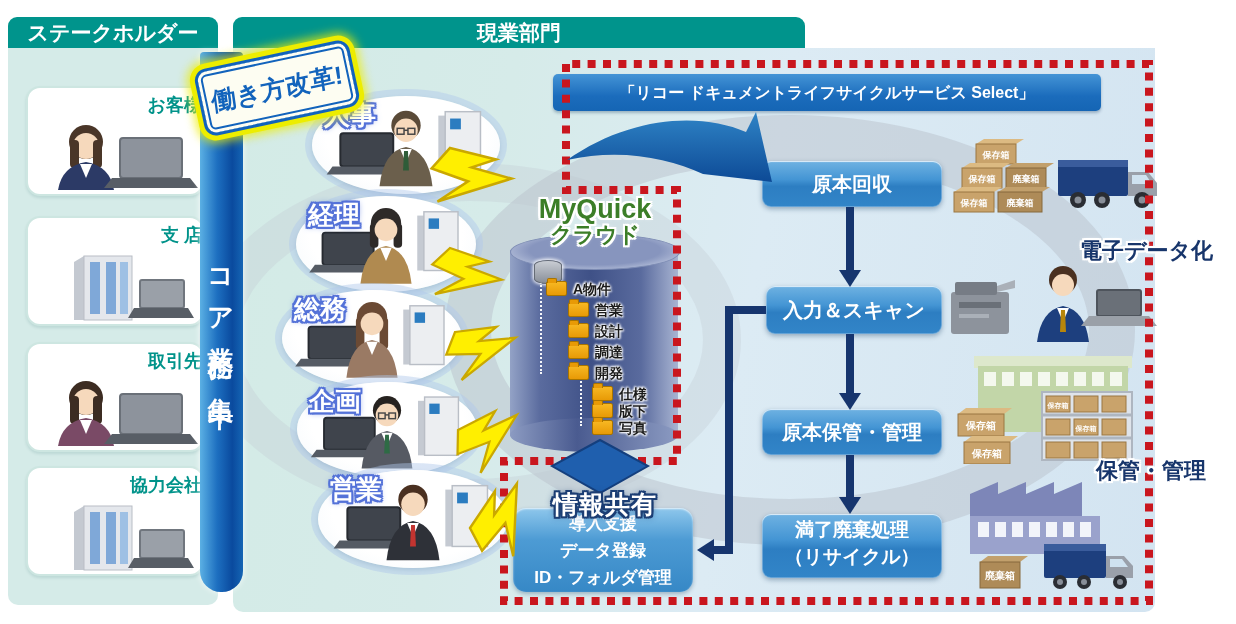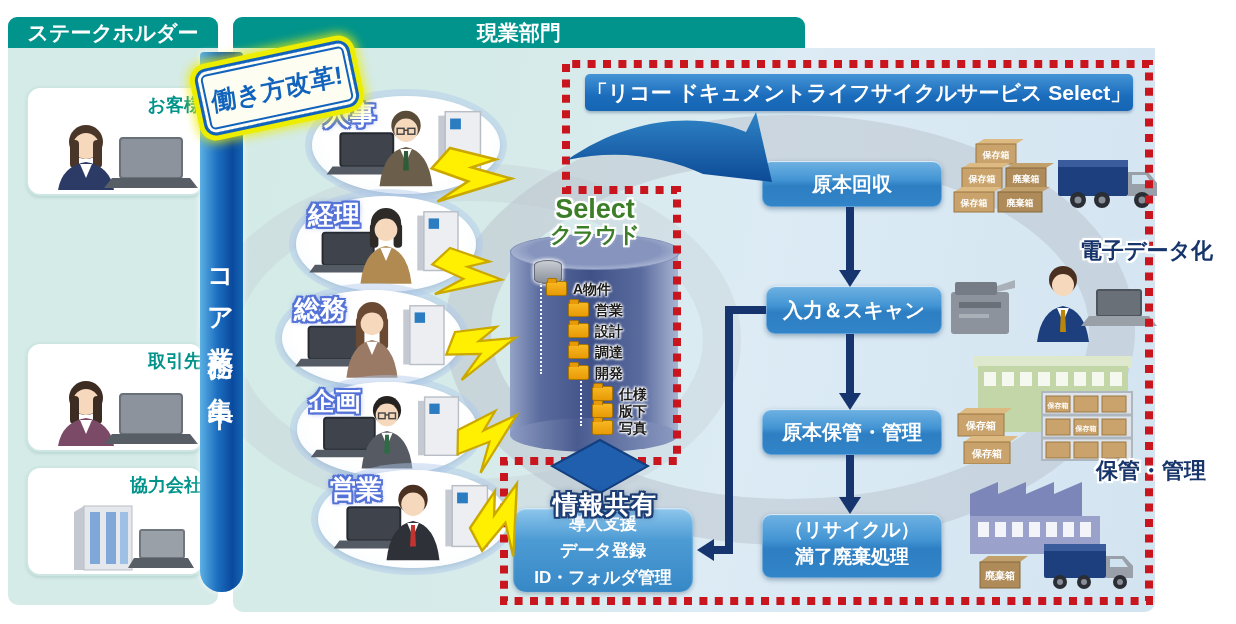--- a/index.html
+++ b/index.html
@@ -53,20 +53,32 @@
       <circle cx="58" cy="22" r="17" fill="#4a3628"></circle>
         <circle cx="58" cy="26" r="13" fill="#f6d9bc"></circle>
       <rect x="42" y="20" width="9" height="28" rx="4" fill="#4a3628"></rect>
         <rect x="65" y="20" width="9" height="28" rx="4" fill="#4a3628"></rect>
       <path d="M30 70 Q34 46 58 42 Q82 46 86 70 Z" fill="#2c3a66"></path>
         <polygon points="52,44 64,44 58,58" fill="#fff"></polygon>
       <rect x="92" y="18" width="62" height="40" rx="3" fill="#8d939c" stroke="#6a7078" stroke-width="2"></rect>
       <polygon points="84,58 162,58 170,68 76,68" fill="#585e66"></polygon>
     </svg>
   </div>
+  <div class="abs card" style="left:26px;top:216px;width:174px;height:106px;">
+    <div class="card-label">支 店</div>
+    <svg class="card-art" width="174" height="72" viewBox="0 0 174 72">
+      <polygon points="46,12 56,6 56,70 46,70" fill="#c4c9d1"></polygon>
+      <rect x="56" y="6" width="48" height="64" fill="#e4e7ec" stroke="#b9bec6" stroke-width="1"></rect>
+      <rect x="62" y="12" width="10" height="52" fill="#7fa8d8"></rect>
+        <rect x="78" y="12" width="10" height="52" fill="#7fa8d8"></rect>
+        <rect x="92" y="12" width="8" height="52" fill="#9ec0e4"></rect>
+      <rect x="112" y="30" width="44" height="28" rx="2" fill="#9aa0a8" stroke="#70767e" stroke-width="2"></rect>
+      <polygon points="106,58 160,58 166,68 100,68" fill="#585e66"></polygon>
+    </svg>
+  </div>
   <div class="abs card" style="left:26px;top:342px;width:174px;height:106px;">
     <div class="card-label">取引先</div>
     <svg class="card-art" width="174" height="72" viewBox="0 0 174 72">
       <circle cx="58" cy="22" r="17" fill="#3c2c22"></circle>
         <circle cx="58" cy="26" r="13" fill="#f6d9bc"></circle>
       <rect x="42" y="20" width="9" height="28" rx="4" fill="#3c2c22"></rect>
         <rect x="65" y="20" width="9" height="28" rx="4" fill="#3c2c22"></rect>
       <path d="M30 70 Q34 46 58 42 Q82 46 86 70 Z" fill="#7a4a66"></path>
         <polygon points="52,44 64,44 58,58" fill="#fff"></polygon>
       <rect x="92" y="18" width="62" height="40" rx="3" fill="#8d939c" stroke="#6a7078" stroke-width="2"></rect>
@@ -169,21 +181,21 @@
       <path d="M68 92 Q72 56 95 52 Q118 56 122 92 Z" fill="#2e3138"></path>
         <polygon points="89,54 101,54 95,68" fill="#fff"></polygon>
         <polygon points="93,56 97,56 98,78 92,78" fill="#c23430"></polygon>
       <rect x="128" y="20" width="7" height="58" fill="#c5cad2"></rect>
         <rect x="135" y="16" width="36" height="62" fill="#eceef1" stroke="#b9bec6" stroke-width="1.5"></rect>
         <rect x="140" y="23" width="11" height="11" fill="#2b7cc0"></rect>
     </svg>
   </div>
 
   <div class="abs" style="left:515px;top:196px;width:160px;text-align:center;z-index:7;">
-    <div class="outline-w" style="font-size:27px;font-weight:bold;color:#3c7e28;line-height:1.0;">Select</div>
+    <div class="outline-w" style="font-size:27px;font-weight:bold;color:#3c7e28;line-height:1.0;">MyQuick</div>
     <div class="outline-w" style="font-size:22px;font-weight:bold;color:#3c7e28;line-height:1.1;">クラウド</div>
   </div>
   <div class="abs" style="left:510px;top:250px;width:168px;height:186px;z-index:3;background:linear-gradient(90deg,#93a2c6 0%,#5a6b9e 18%,#3f5187 48%,#5a6b9e 78%,#a8b4d2 100%);">
     <div class="abs" style="left:0;top:-16px;width:168px;height:34px;border-radius:50%;background:radial-gradient(ellipse at 50% 45%,#8795be 55%,#c9d2e6 90%,#aeb9d6 100%);border:1px solid #7d8cb4;"></div>
     <div class="abs" style="left:0;bottom:-16px;width:168px;height:34px;border-radius:50%;background:linear-gradient(90deg,#8c9bc2 0%,#4a5b90 40%,#8c9bc2 100%);"></div>
 
     <div class="abs" style="left:24px;top:10px;width:26px;height:22px;z-index:2;background:linear-gradient(180deg,#c9cdd4,#888e98);border-radius:50%/22%;box-shadow:0 0 4px #fff,0 0 4px #fff;border:1px solid #666c76;"></div>
 
     <div class="dotline" style="left:30px;top:32px;height:92px;"></div>
     <div class="dotline" style="left:70px;top:124px;height:52px;"></div>
@@ -191,30 +203,30 @@
     <div class="tree-row" style="left:36px;top:30px;"><span class="folder"></span><span class="tree-label">A物件</span></div>
     <div class="tree-row" style="left:58px;top:51px;"><span class="folder"></span><span class="tree-label">営業</span></div>
     <div class="tree-row" style="left:58px;top:72px;"><span class="folder"></span><span class="tree-label">設計</span></div>
     <div class="tree-row" style="left:58px;top:93px;"><span class="folder"></span><span class="tree-label">調達</span></div>
     <div class="tree-row" style="left:58px;top:114px;"><span class="folder"></span><span class="tree-label">開発</span></div>
     <div class="tree-row" style="left:82px;top:135px;"><span class="folder"></span><span class="tree-label">仕様</span></div>
     <div class="tree-row" style="left:82px;top:152px;"><span class="folder"></span><span class="tree-label">版下</span></div>
     <div class="tree-row" style="left:82px;top:169px;"><span class="folder"></span><span class="tree-label">写真</span></div>
   </div>
 
-  <div class="abs" style="left:585px;top:74px;width:548px;height:37px;z-index:4;border-radius:5px;background:linear-gradient(180deg,#4494d6 0%,#1b6cbc 60%,#1565b4 100%);box-shadow:0 2px 3px rgba(10,50,90,.3);color:#fff;font-size:21px;font-weight:bold;text-align:center;line-height:37px;">
+  <div class="abs" style="left:553px;top:74px;width:548px;height:37px;z-index:4;border-radius:5px;background:linear-gradient(180deg,#4494d6 0%,#1b6cbc 60%,#1565b4 100%);box-shadow:0 2px 3px rgba(10,50,90,.3);color:#fff;font-size:16px;font-weight:bold;text-align:center;line-height:37px;">
     <span>「リコー ドキュメントライフサイクルサービス Select」</span>
   </div>
 
   <div class="abs flow-btn" style="left:762px;top:161px;width:180px;height:46px;font-size:20px;line-height:46px;"><span>原本回収</span></div>
   <div class="abs flow-btn" style="left:766px;top:286px;width:176px;height:48px;font-size:20px;line-height:48px;"><span>入力＆スキャン</span></div>
   <div class="abs flow-btn" style="left:762px;top:409px;width:180px;height:46px;font-size:20px;line-height:46px;"><span>原本保管・管理</span></div>
   <div class="abs flow-btn" style="left:762px;top:514px;width:180px;height:64px;font-size:19px;line-height:1.4;padding-top:3px;box-sizing:border-box;">
+    <div>満了廃棄処理</div>
     <div>（リサイクル）</div>
-    <div>満了廃棄処理</div>
   </div>
 
   <div class="abs share-label" style="left:515px;top:488px;width:180px;text-align:center;">情報共有</div>
   <div class="abs" style="left:513px;top:508px;width:180px;height:84px;z-index:4;border-radius:13px;background:linear-gradient(180deg,#8ec7ec 0%,#4d9bd4 38%,#3688c6 100%);box-shadow:inset 0 1px 2px rgba(255,255,255,.8),0 2px 4px rgba(10,50,90,.3);color:#fff;font-weight:bold;font-size:17px;text-align:center;line-height:1.6;padding-top:2px;box-sizing:border-box;">
     <div>導入支援</div>
     <div>データ登録</div>
     <div>ID・フォルダ管理</div>
   </div>
 
   <div class="abs navy-label outline-w" style="left:1080px;top:236px;">電子データ化</div>

